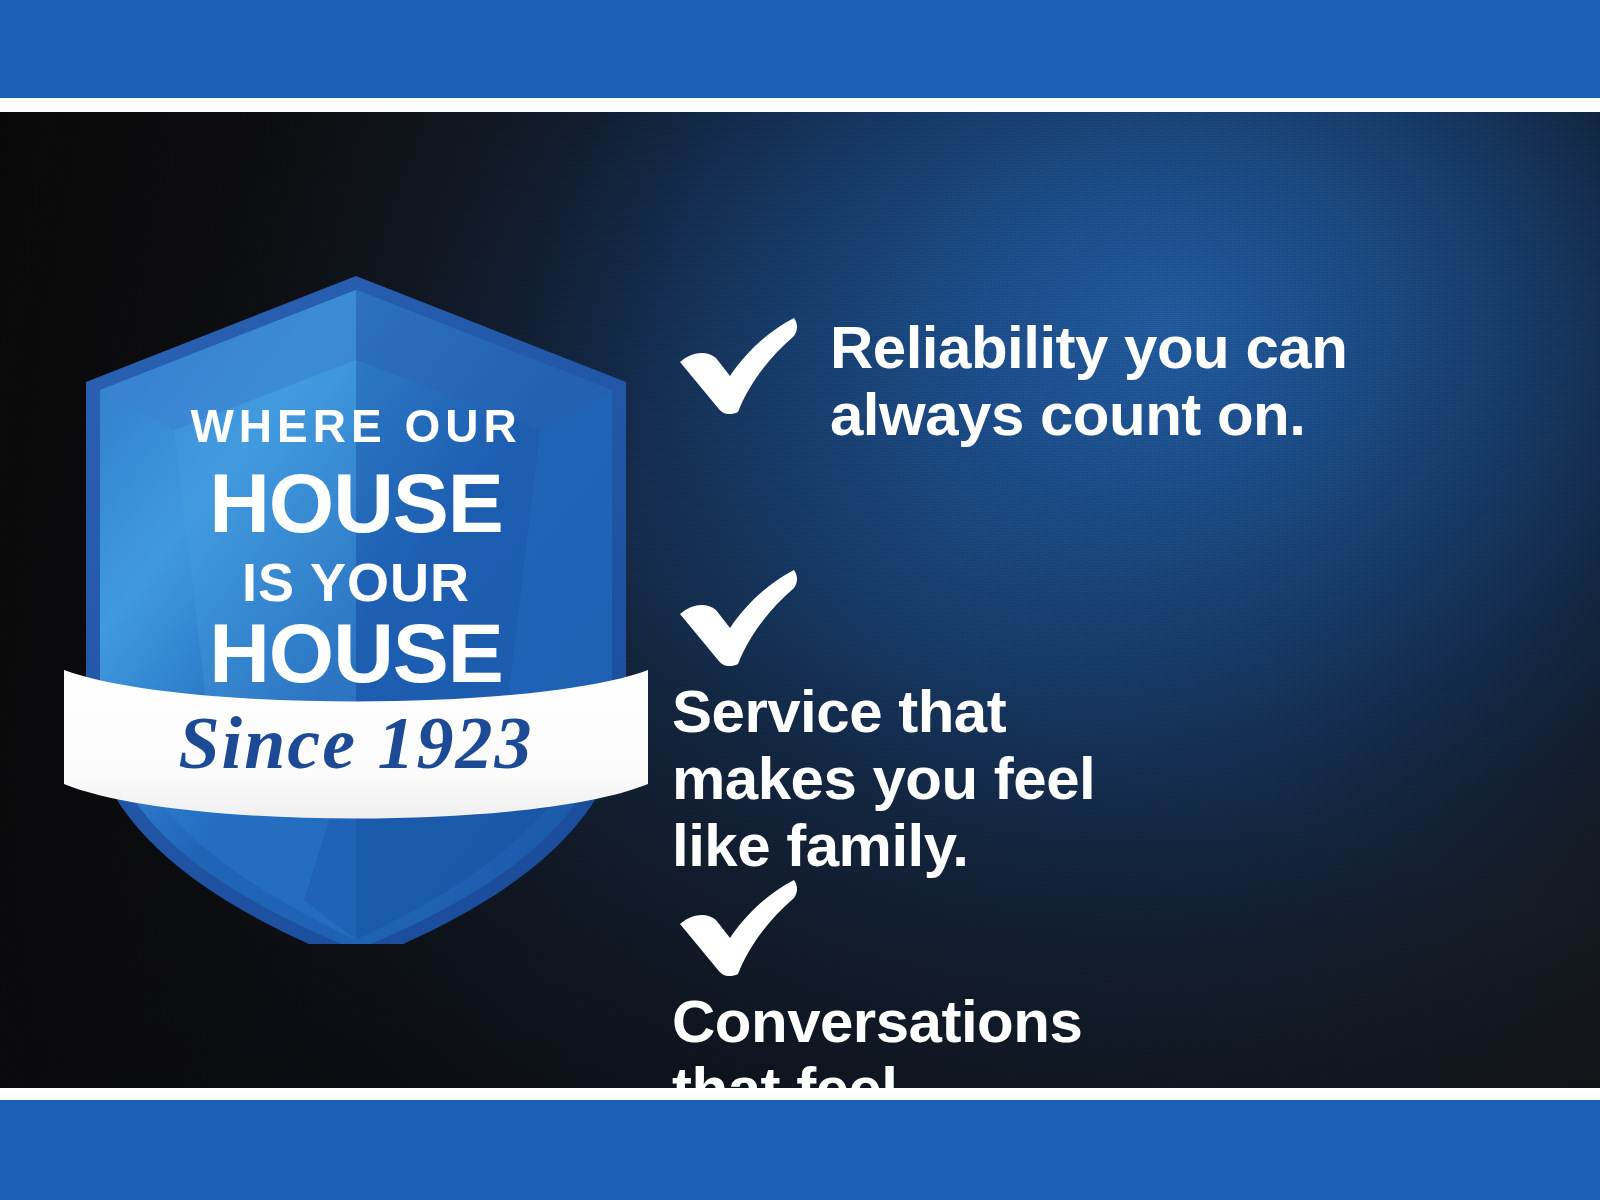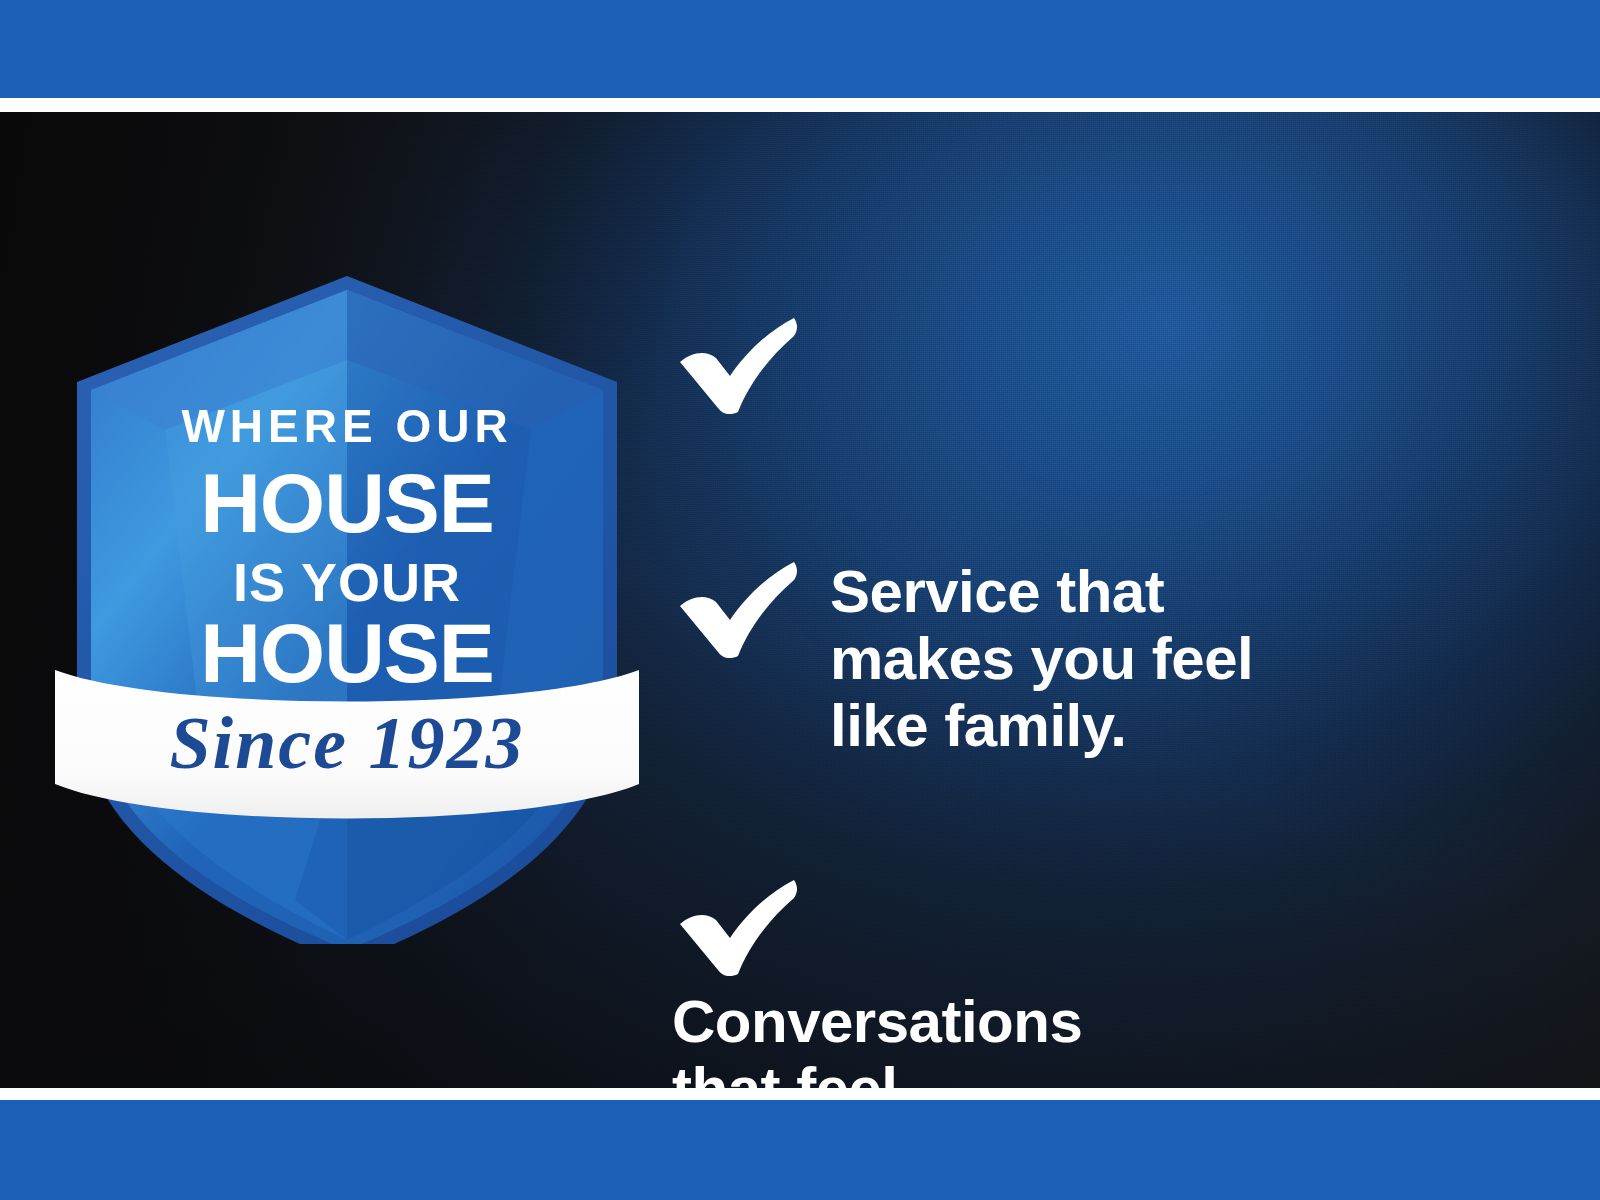--- a/index.html
+++ b/index.html
@@ -40,36 +40,36 @@
                               rgba(10,12,18,0.34) 26%, rgba(0,0,0,0) 40%),
       linear-gradient(200deg, rgba(0,0,0,0) 52%, rgba(6,8,14,0.42) 80%, rgba(4,5,9,0.72) 100%); }
   
   .grain { position:absolute; inset:0; opacity:.40; mix-blend-mode:overlay;
     background-image:
       repeating-linear-gradient(0deg, rgba(255,255,255,.10) 0 1px, rgba(0,0,0,.12) 1px 2px),
       repeating-linear-gradient(90deg, rgba(255,255,255,.08) 0 1px, rgba(0,0,0,.10) 1px 2px),
       repeating-linear-gradient(53deg, rgba(255,255,255,.07) 0 1px, rgba(0,0,0,.09) 1px 3px); }
 
   
-  .badge { position:absolute; left:47px; top:152px; width:600px; height:680px; }
+  .badge { position:absolute; left:56px; top:152px; width:600px; height:680px; }
   .badge svg { display:block; width:600px; height:680px; }
 
   .shield-txt { fill:#ffffff; font-family:"Liberation Sans", sans-serif;
                 font-weight:bold; text-anchor:middle; }
   .st-where { font-size:46px; letter-spacing:5px; }
   .st-big   { font-size:84px; letter-spacing:-1px; }
   .st-mid   { font-size:54px; letter-spacing:1px; }
   .ribbon-txt { fill:#1d4a94; font-family:"Liberation Serif", serif;
                 font-style:italic; font-weight:bold; font-size:74px;
                 text-anchor:middle; letter-spacing:2px; }
 
   
   .bullets { position:absolute; left:672px; top:150px; width:860px; height:900px; }
   .bullet  { position:absolute; left:0; width:860px; display:flex; align-items:flex-start; }
-  .b1 { top:48px; }  .b2 { top:292px; }  .b3 { top:610px;flex-direction:column; }
+  .b1 { top:48px; }  .b2 { top:300px;flex-direction:column; }  .b3 { top:610px;flex-direction:column; }
 
   .check { flex:0 0 auto; width:132px; height:112px; margin-right:26px; }
   .check svg { display:block; width:132px; height:112px; }
 
   .btext { flex:1 1 auto; color:#ffffff; font-family:"Liberation Sans", sans-serif;
            font-weight:bold; font-size:60px; line-height:1.12;
            letter-spacing:-0.5px; white-space:pre-line; padding-top:4px; }
 </style>
 </head>
 <body>
@@ -149,20 +149,22 @@
     <div class="bullets">
 
       <div class="bullet b1">
         <span class="check">
           <svg viewBox="0 0 132 112" xmlns="http://www.w3.org/2000/svg">
             <path d="M8 52 C20 42 34 40 44 48 L58 66 C74 42 98 20 122 8
                      C126 14 126 20 122 26 C96 48 76 76 66 102
                      C58 106 50 104 46 98 Z" fill="#ffffff"></path>
           </svg>
         </span>
+        <span class="btext">Reliability you can
+always count on.</span>
       </div>
 
       <div class="bullet b2">
         <span class="check">
           <svg viewBox="0 0 132 112" xmlns="http://www.w3.org/2000/svg">
             <path d="M8 52 C20 42 34 40 44 48 L58 66 C74 42 98 20 122 8
                      C126 14 126 20 122 26 C96 48 76 76 66 102
                      C58 106 50 104 46 98 Z" fill="#ffffff"></path>
           </svg>
         </span>

